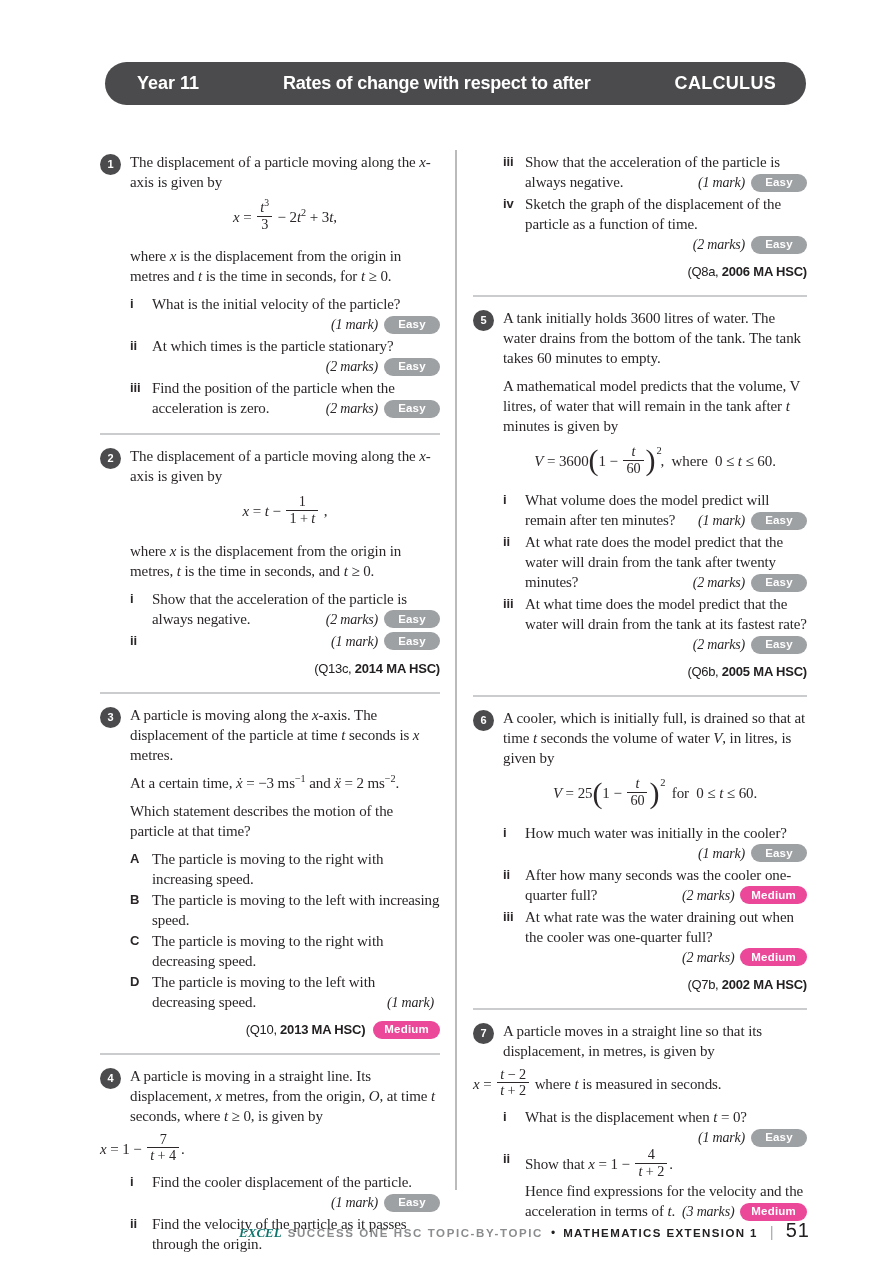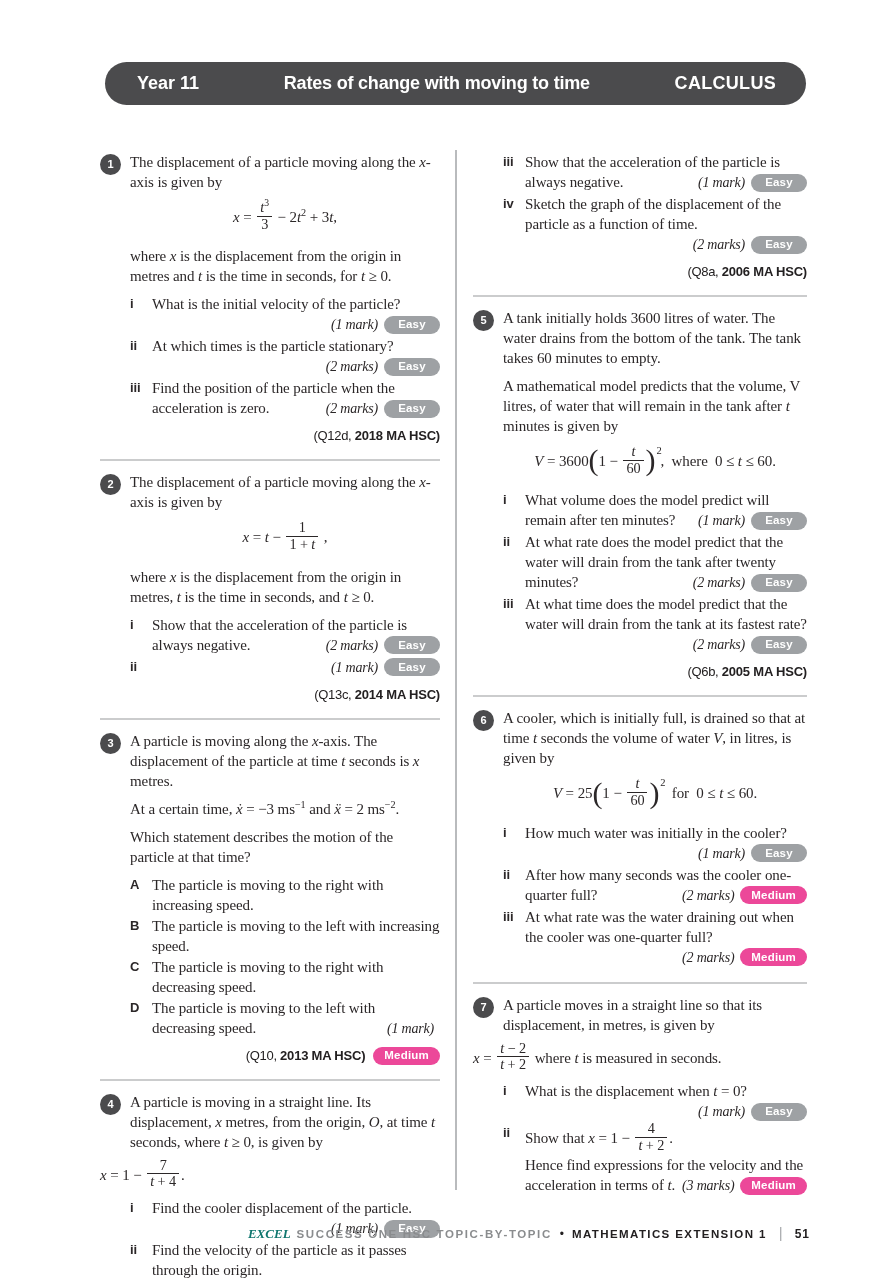--- a/index.html
+++ b/index.html
@@ -58,30 +58,30 @@
   .source-row{display:flex;justify-content:flex-end;align-items:center;gap:8px;margin-top:7px;clear:both;}
   
   .footer{position:absolute;right:63px;bottom:38px;display:flex;align-items:baseline;
           font-family:"Liberation Sans",sans-serif;white-space:nowrap;}
   .f-brand{font-family:"Liberation Serif",serif;font-style:italic;font-weight:bold;
            font-size:13px;color:#0f766e;margin-right:6px;}
   .f-series{font-weight:bold;font-size:11.5px;color:#8a8c8e;letter-spacing:1.6px;}
   .f-dot{color:#232021;font-size:12px;margin:0 8px;}
   .f-subj{font-weight:bold;font-size:11.5px;color:#232021;letter-spacing:1.4px;}
   .f-bar{color:#a7a9ac;font-size:15px;margin:0 12px;font-weight:normal;}
-  .f-page{font-weight:bold;font-size:12px;color:#232021;letter-spacing:1px;text-align:center;}
+  .f-page{font-weight:normal;font-size:20px;color:#232021;letter-spacing:1px;text-align:center;}
 </style>
 </head>
 <body>
 
 <div class="page">
 
   <div class="banner">
     <span class="grade">Year 11</span>
-    <span class="title">Rates of change with moving to time</span>
+    <span class="title">Rates of change with respect to after</span>
     <span class="subject">CALCULUS</span>
   </div>
 
   <div class="vrule"></div>
 
   <div class="col col-left">
 
     <section class="q first">
       <span class="qnum">1</span>
       <p class="para">The displacement of a particle moving along the <i>x</i>-axis is given by</p>
@@ -102,24 +102,20 @@
             <span class="mb"><span class="marks">(2 marks)</span><span class="badge" data-level="Easy">Easy</span></span>
           </div>
         </div>
         <div class="part">
           <span class="plabel">iii</span>
           <div class="pbody">
             <span>Find the position of the particle when the acceleration is zero.</span>
             <span class="mb"><span class="marks">(2 marks)</span><span class="badge" data-level="Easy">Easy</span></span>
           </div>
         </div>
-      </div>
-      <div class="source">
-        <span>(Q12d,</span>
-        <b>2018 MA HSC)</b>
       </div>
     </section>
 
     <section class="q">
       <span class="qnum">2</span>
       <p class="para">The displacement of a particle moving along the <i>x</i>-axis is given by</p>
       <div class="formula"><i>x</i> = <i>t</i> − <span class="frac"><span class="num">1</span><span class="den">1 + <i>t</i></span></span> ,</div>
       <p class="para">where <i>x</i> is the displacement from the origin in metres, <i>t</i> is the time in seconds, and <i>t</i> ≥ 0.</p>
       <div class="parts">
         <div class="part">
@@ -285,20 +281,24 @@
             <span class="mb"><span class="marks">(2 marks)</span><span class="badge" data-level="Medium">Medium</span></span>
           </div>
         </div>
         <div class="part">
           <span class="plabel">iii</span>
           <div class="pbody">
             <span>At what rate was the water draining out when the cooler was one-quarter full?</span>
             <span class="mb"><span class="marks">(2 marks)</span><span class="badge" data-level="Medium">Medium</span></span>
           </div>
         </div>
+      </div>
+      <div class="source">
+        <span>(Q7b,</span>
+        <b>2002 MA HSC)</b>
       </div>
     </section>
 
     <section class="q">
       <span class="qnum">7</span>
       <p class="para">A particle moves in a straight line so that its displacement, in metres, is given by</p>
       <div class="formula outdent"><i>x</i> = <span class="frac"><span class="num"><i>t</i> − 2</span><span class="den"><i>t</i> + 2</span></span> where <i>t</i> is measured in seconds.</div>
       <div class="parts">
         <div class="part">
           <span class="plabel">i</span>

